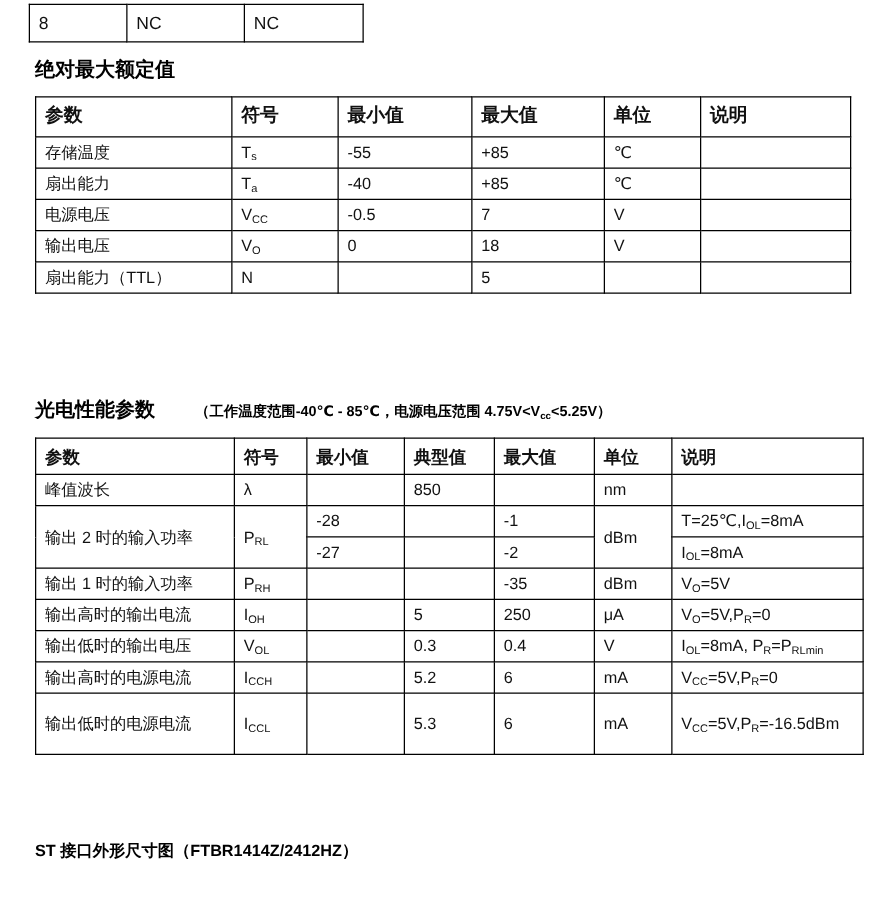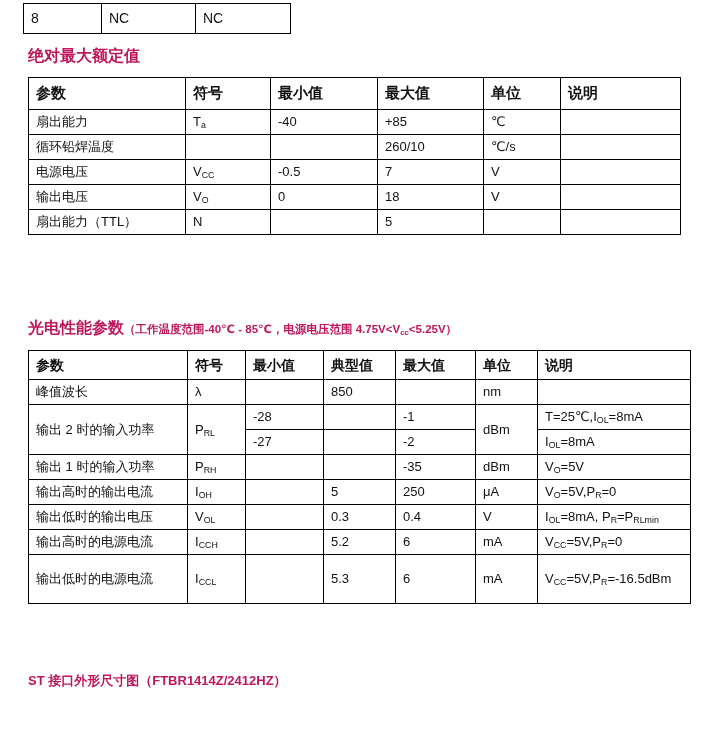--- a/index.html
+++ b/index.html
@@ -13,24 +13,24 @@
     border:1px solid #000;padding:0 7px;text-align:left;vertical-align:middle;
     font-size:13px;font-weight:normal;line-height:1.35;overflow:hidden;
     word-break:break-all;
   }
   sub{font-size:0.68em;line-height:0;vertical-align:-0.25em;}
   .abs{position:absolute;}
   
   #pin-table{left:23px;top:3px;width:267px;}
   #pin-table td{height:29px;font-size:14px;}
   
-  .sec-title{font-weight:bold;font-size:16px;color:#be185d;white-space:nowrap;text-align:center;}
+  .sec-title{font-weight:bold;font-size:16px;color:#000000;white-space:nowrap;text-align:center;}
   #sec1-title{left:28px;top:46px;}
   #sec2-title{left:28px;top:318px;}
-  #sec2-title .note{font-weight:bold;font-size:11.5px;}
+  #sec2-title .note{font-weight:bold;font-size:11.5px;margin-left:32px;}
   #sec3-title{left:28px;top:672px;font-size:13px;}
   
   #table1{left:28px;top:77px;width:652px;}
   #table1 tr.hdr{height:32px;}
   #table1 tr.hdr th{font-weight:bold;font-size:15px;}
   #table1 tr.r{height:25px;}
   
   #table2{left:28px;top:350px;width:662px;}
   #table2 tr.hdr{height:29px;}
   #table2 tr.hdr th{font-weight:bold;font-size:14px;}
@@ -70,33 +70,33 @@
   <tbody>
       <tr class="hdr">
     <th>参数</th>
     <th>符号</th>
     <th>最小值</th>
     <th>最大值</th>
     <th>单位</th>
     <th>说明</th>
   </tr>
   <tr class="r">
+    <td>存储温度</td>
+    <td>T<sub>s</sub></td>
+    <td>-55</td>
+    <td>+85</td>
+    <td>℃</td>
+    <td></td>
+  </tr>
+  <tr class="r">
     <td>扇出能力</td>
     <td>T<sub>a</sub></td>
     <td>-40</td>
     <td>+85</td>
     <td>℃</td>
-    <td></td>
-  </tr>
-  <tr class="r">
-    <td>循环铅焊温度</td>
-    <td></td>
-    <td></td>
-    <td>260/10</td>
-    <td>℃/s</td>
     <td></td>
   </tr>
   <tr class="r">
     <td>电源电压</td>
     <td>V<sub>CC</sub></td>
     <td>-0.5</td>
     <td>7</td>
     <td>V</td>
     <td></td>
   </tr>

